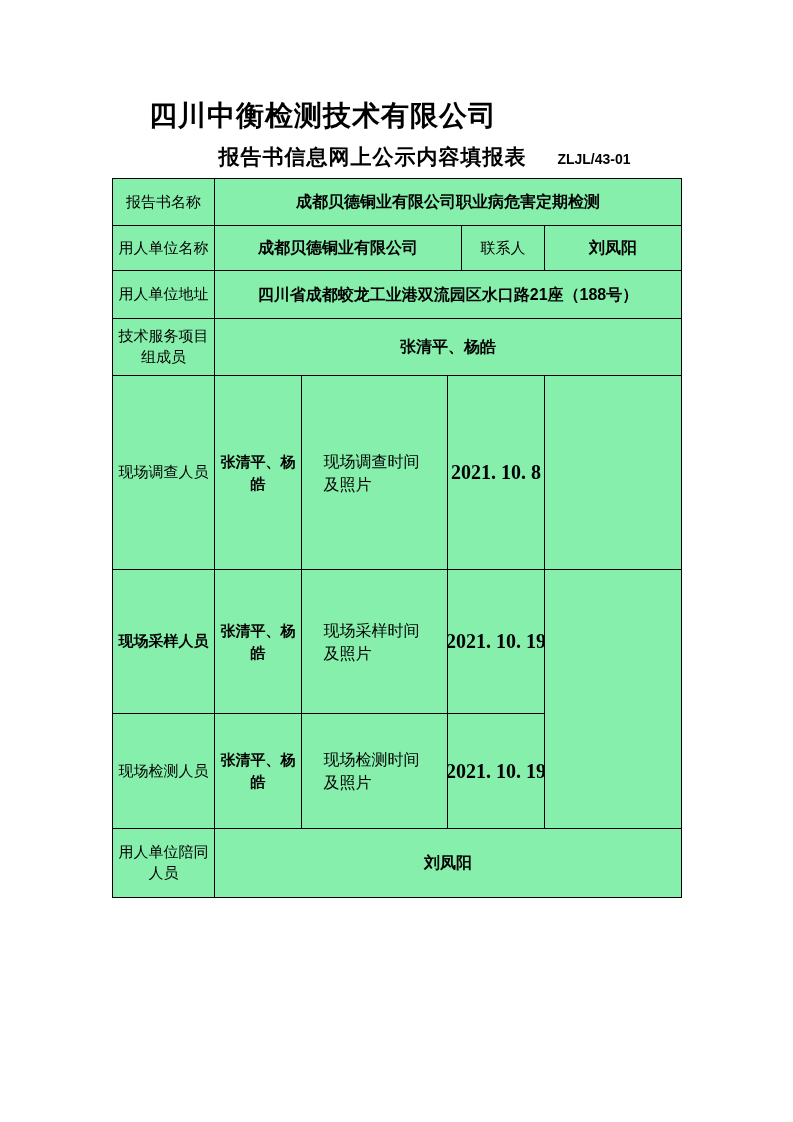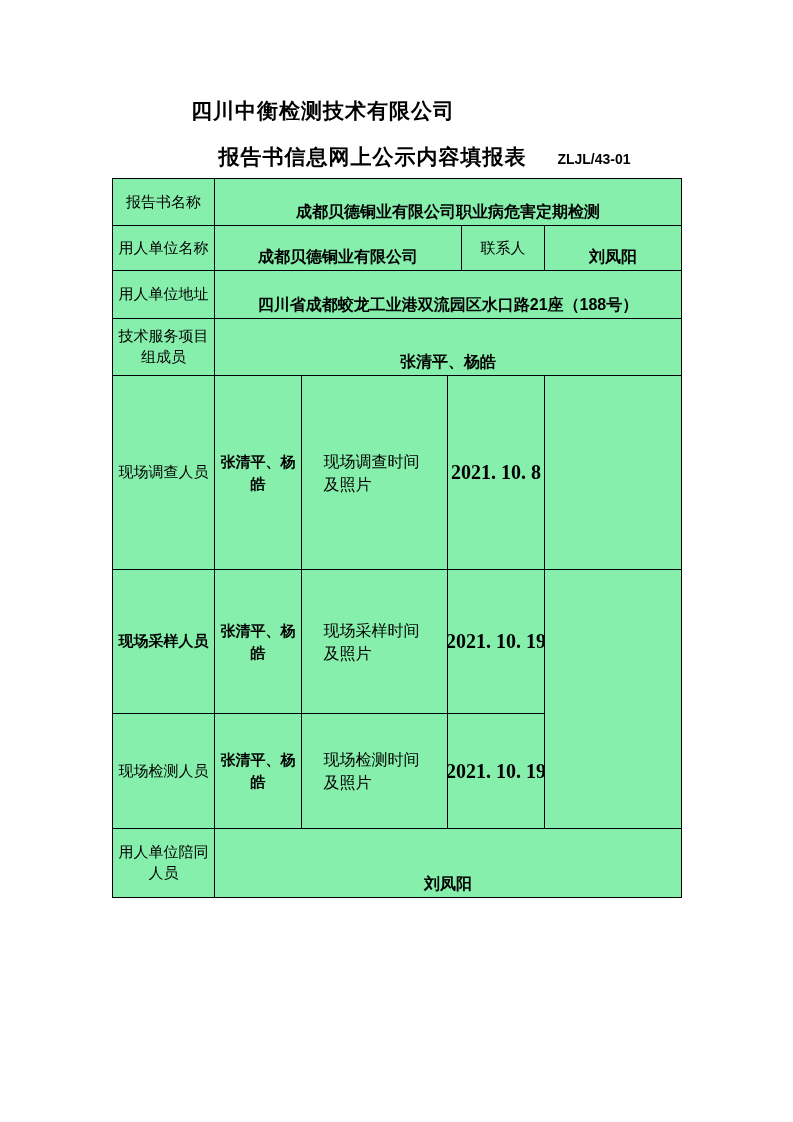--- a/index.html
+++ b/index.html
@@ -11,21 +11,21 @@
     font-family: "Liberation Serif", serif;
     color: #000;
     overflow: hidden;
   }
   .company-title {
     position: absolute;
     top: 97px; left: 0; width: 646px;
     text-align: center;
     font-family: "Liberation Sans", sans-serif;
     font-weight: bold;
-    font-size: 21px;
+    font-size: 28px;
     letter-spacing: 1px;
   }
   .subtitle-row {
     position: absolute;
     top: 143px; left: 0; width: 793px;
     display: flex;
     justify-content: center;
     align-items: center;
     transform: translateX(18px);
   }
@@ -68,21 +68,20 @@
     font-family: "Liberation Serif", serif;
     font-size: 15px;
     line-height: 21px;
   }
   .label-inner { width: 94px; text-align: center; }
   .value {
     font-family: "Liberation Sans", sans-serif;
     font-weight: bold;
     font-size: 16px;
     line-height: 22px;
-    align-items: flex-end;
   }
   .persons {
     font-family: "Liberation Sans", sans-serif;
     font-weight: bold;
     font-size: 15px;
     line-height: 22px;
   }
   .persons-inner { width: 80px; text-align: center; }
   .time-label {
     font-family: "Liberation Serif", serif;

